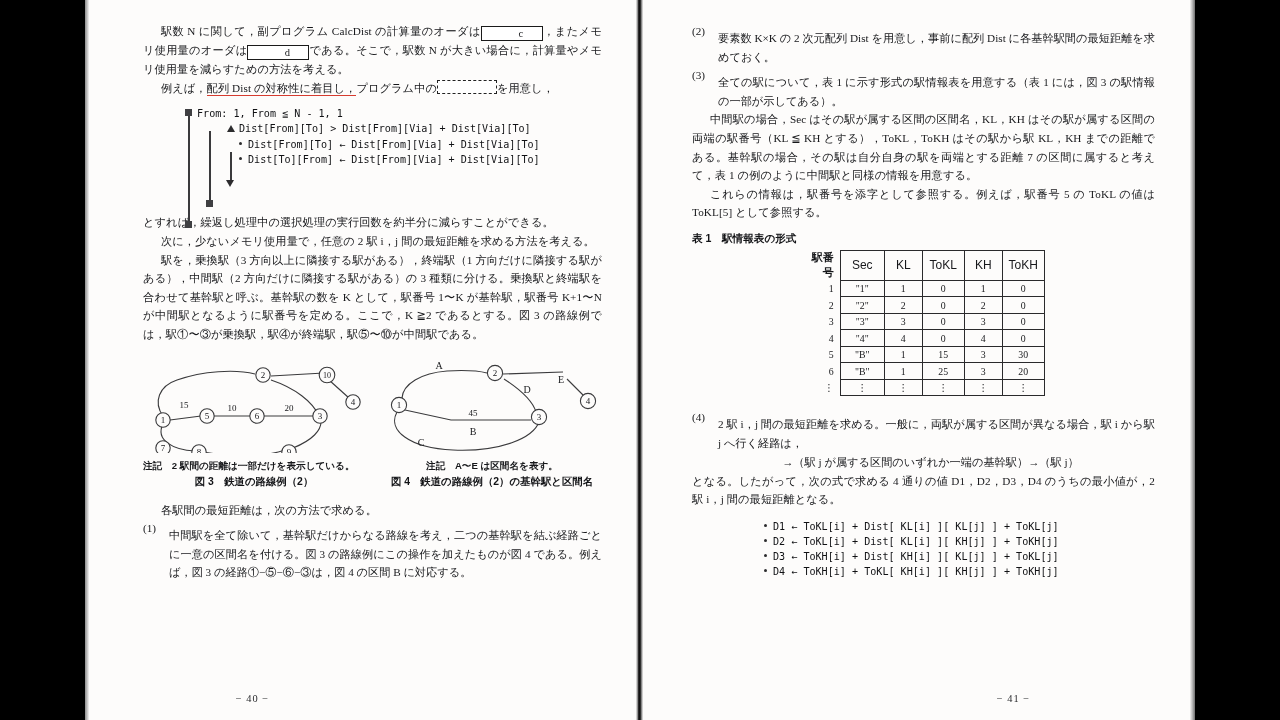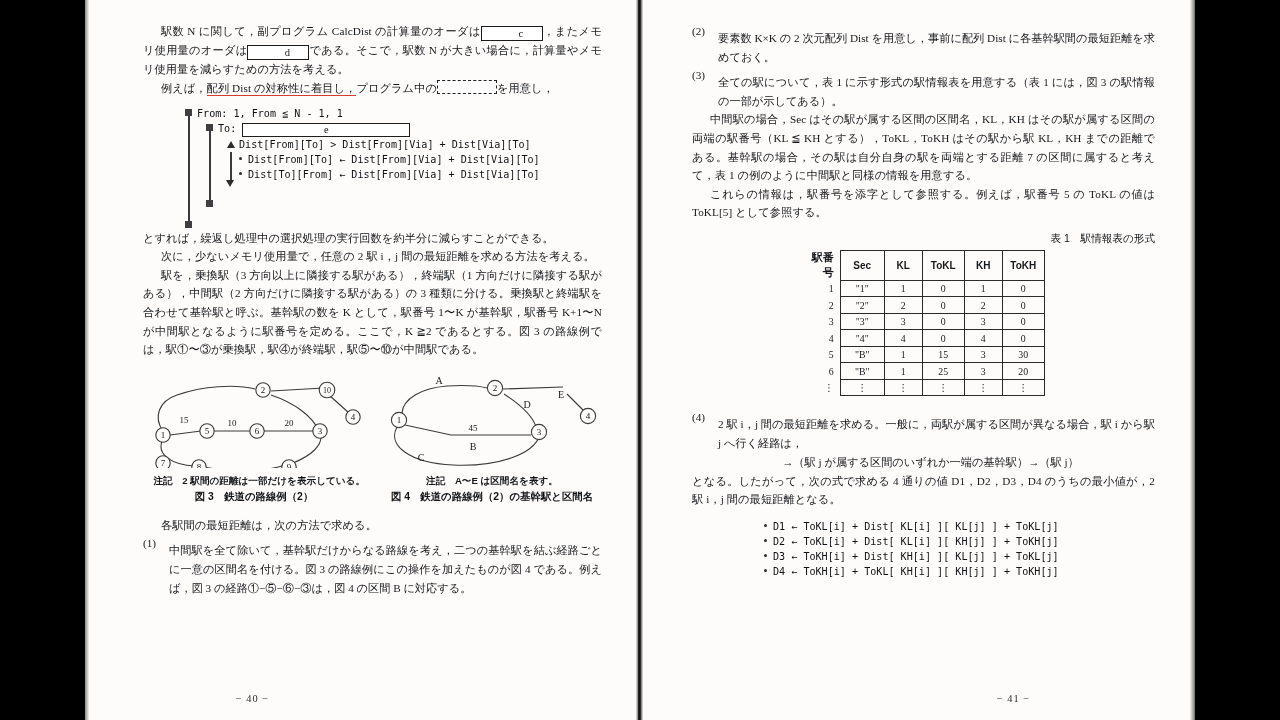--- a/index.html
+++ b/index.html
@@ -124,48 +124,47 @@
     border-top:7px solid #2c2c2e;
   }
 
   
   .figs { display:flex; gap: 16px; margin-top: 14px; }
   .fig { position: relative; }
   .note {
     font-size: 9.6px; line-height:13px; margin-top:2px;
     font-family:"Liberation Sans","DejaVu Sans",sans-serif; font-weight:700;
     color:#17181b;
-    text-align:right;
   }
   .figcap {
     font-size: 10.4px; text-align:center; margin-top:3px;
     font-family:"Liberation Sans","DejaVu Sans",sans-serif; font-weight:700;
     color:#121316;
   }
 
   
   .tbl-title {
-    text-align:right; font-size:10.6px; font-weight:400;
+    text-align:left; font-size:10.6px; font-weight:700;
     font-family:"Liberation Sans","DejaVu Sans",sans-serif;
     margin: 10px 0 4px 0; color:#121316;
   }
   table.sta {
     border-collapse: collapse; margin: 0 auto;
     font-size: 9.8px; color:#17181b;
   }
   table.sta th, table.sta td {
     border: 1px solid #2a2a2c;
     width: 38px; height: 16.5px;
     text-align: center; padding: 0;
     font-weight: 400;
     font-family: "Liberation Serif", serif;
   }
   table.sta th {
     font-family:"Liberation Sans","DejaVu Sans",sans-serif;
-    font-size: 10px; font-weight: 700;
+    font-size: 12px; font-weight: 400;
   }
   table.sta td.sec, table.sta th.sec { width: 44px; }
   table.sta td.tk, table.sta th.tk { width: 42px; }
   table.sta .rowhdr {
     border: none; width: 38px; text-align: right;
     padding-right: 6px; font-size: 9.8px;
   }
   table.sta .rowhdr.lbl {
     font-family:"Liberation Sans","DejaVu Sans",sans-serif;
     font-size:11px; font-weight:700;
@@ -219,23 +218,20 @@
         <div class="code">
           <div class="rail" style="left:3px; top:10px; height:108px;"></div>
           <div class="railcap" style="left:0px; top:115px;"></div>
           <div class="rail" style="left:24px; top:25px; height:72px;"></div>
           <div class="railcap" style="left:21px; top:94px;"></div>
           <div class="rail" style="left:45px; top:46px; height:30px;"></div>
           <div class="arrow-dn" style="left:41px; top:74px;"></div>
 
           <div class="ln">
             <span class="sq"></span><span>From: 1, From ≦ N - 1, 1</span>
-          </div>
-          <div class="ln" style="padding-left:21px">
-            <span class="sq"></span><span>To:</span>&nbsp;<span class="codebox">e</span>
           </div>
           <div class="ln" style="padding-left:42px">
             <span class="tri"></span><span>Dist[From][To] &gt; Dist[From][Via] + Dist[Via][To]</span>
           </div>
           <div class="ln" style="padding-left:54px">
             <span class="dot"></span><span>Dist[From][To] ← Dist[From][Via] + Dist[Via][To]</span>
           </div>
           <div class="ln" style="padding-left:54px">
             <span class="dot"></span><span>Dist[To][From] ← Dist[From][Via] + Dist[Via][To]</span>
           </div>

